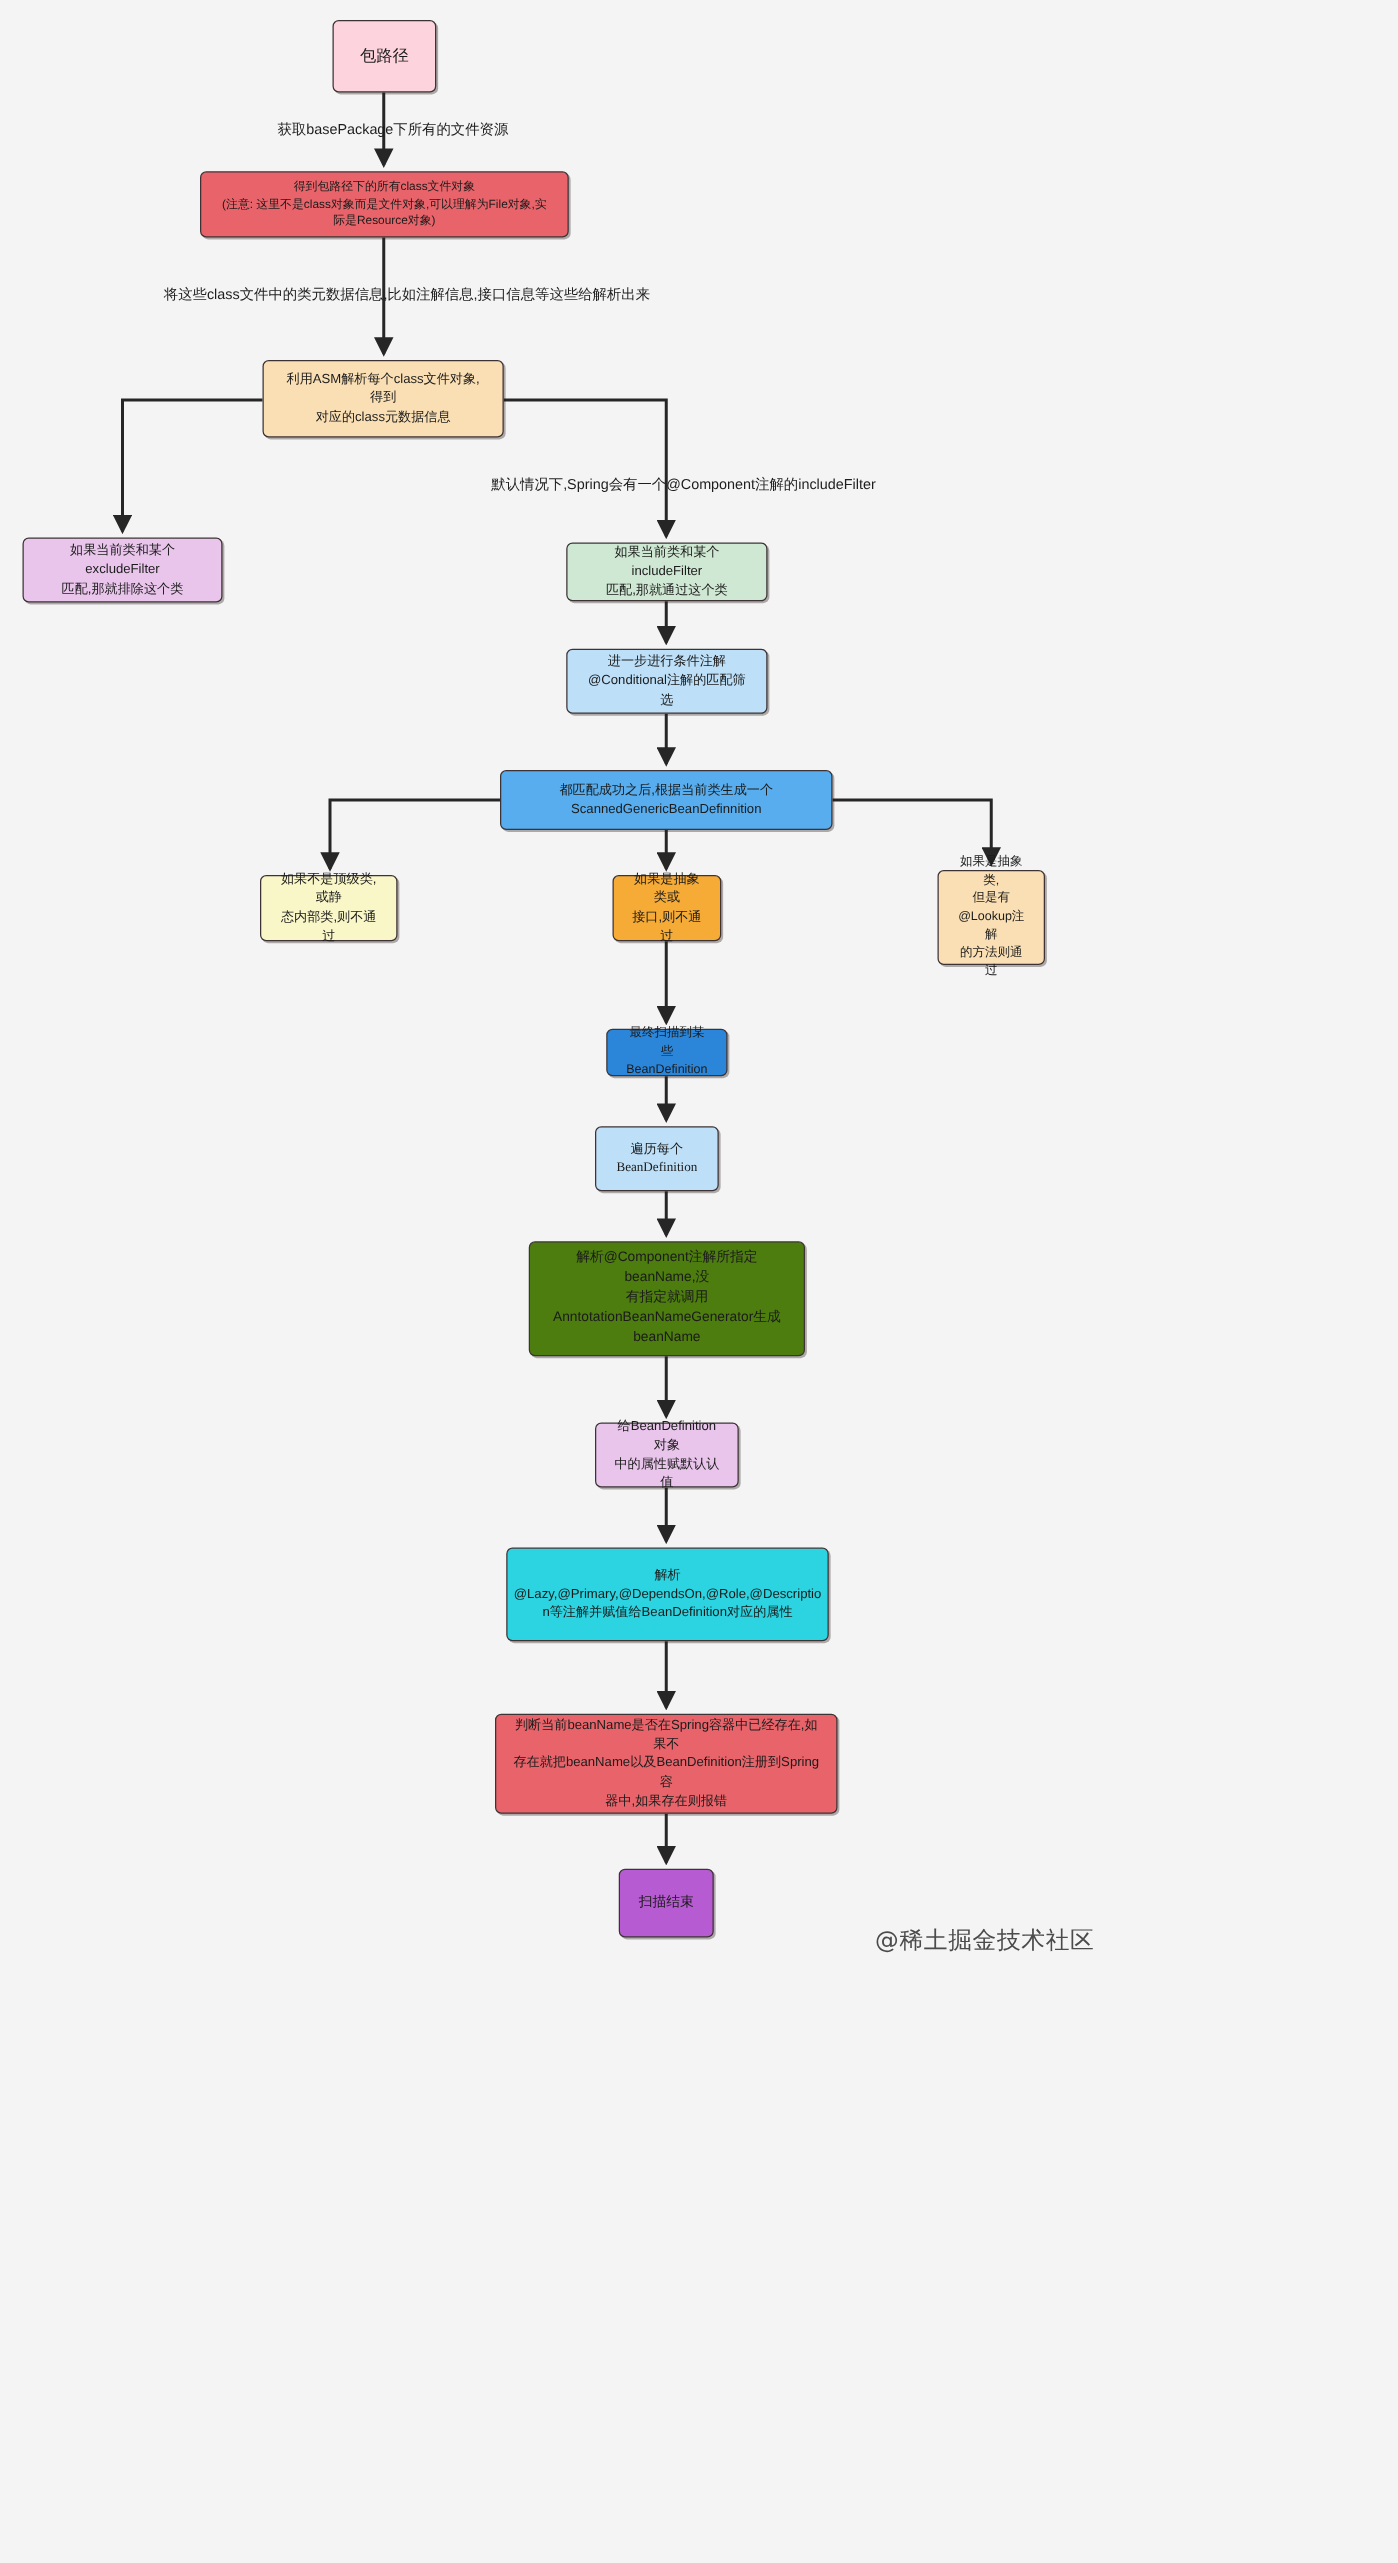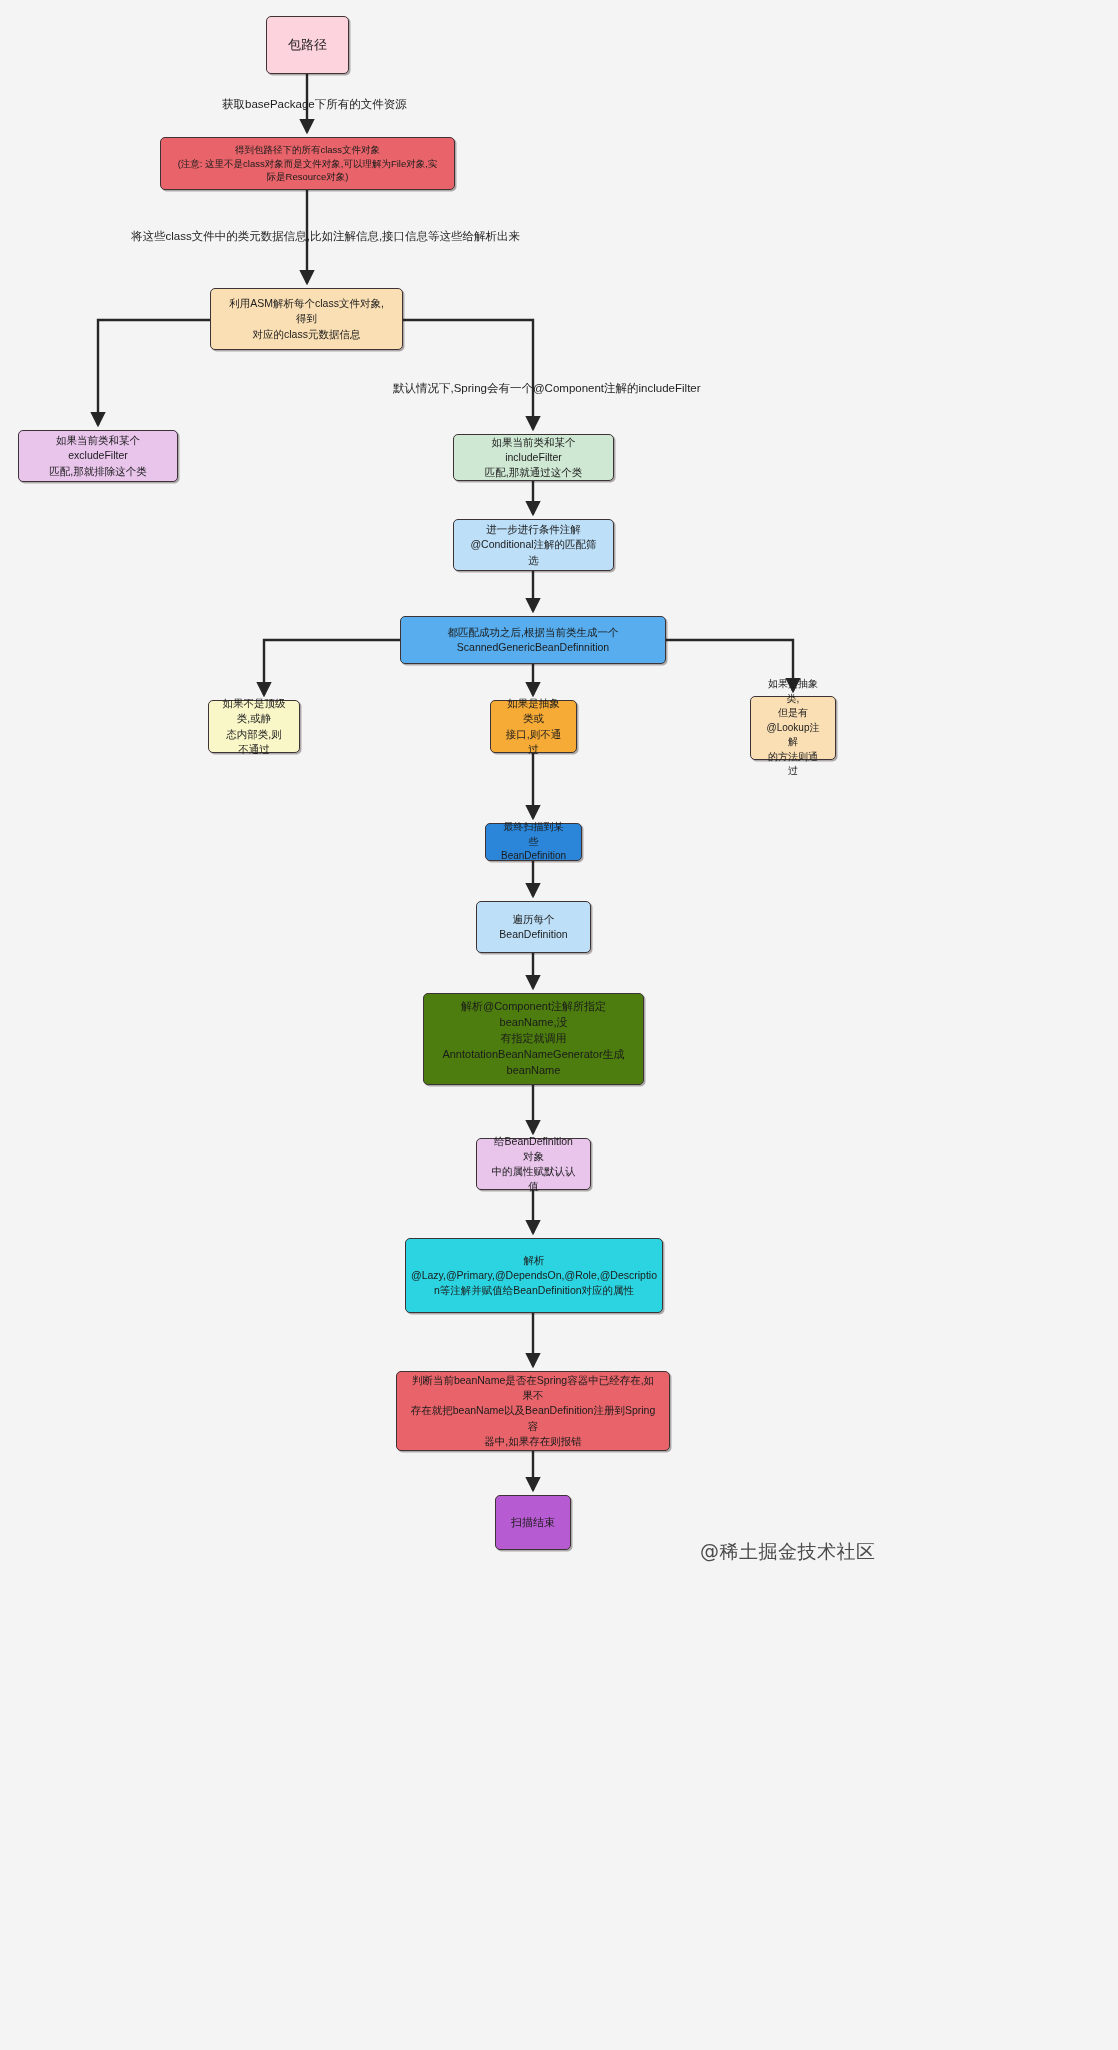--- a/index.html
+++ b/index.html
@@ -109,31 +109,31 @@
 (注意: 这里不是class对象而是文件对象,可以理解为File对象,实
 际是Resource对象)</div>
   <div class="node" style="left: 18px; top: 430px; width: 160px; height: 52px; background: rgb(233, 197, 236); font-size: 10.5px; border-color: rgb(61, 51, 53);">如果当前类和某个excludeFilter
 匹配,那就排除这个类</div>
   <div class="node" style="left: 453px; top: 434px; width: 161px; height: 47px; background: rgb(207, 232, 211); font-size: 10.5px; border-color: rgb(61, 51, 53);">如果当前类和某个includeFilter
 匹配,那就通过这个类</div>
   <div class="node" style="left: 453px; top: 519px; width: 161px; height: 52px; background: rgb(189, 223, 248); font-size: 10.5px; border-color: rgb(61, 51, 53);">进一步进行条件注解
 @Conditional注解的匹配筛选</div>
   <div class="node" style="left: 400px; top: 616px; width: 266px; height: 48px; background: rgb(87, 173, 238); font-size: 10.5px; border-color: rgb(61, 51, 53);">都匹配成功之后,根据当前类生成一个
 ScannedGenericBeanDefinnition</div>
-  <div class="node" style="left: 208px; top: 700px; width: 92px; height: 53px; background: rgb(249, 246, 200); font-size: 10.5px; border-color: rgb(61, 51, 53);">如果不是顶级类,或静
+  <div class="node" style="left: 208px; top: 700px; width: 110px; height: 53px; background: rgb(249, 246, 200); font-size: 10.5px; border-color: rgb(61, 51, 53);">如果不是顶级类,或静
 态内部类,则不通过</div>
   <div class="node" style="left: 490px; top: 700px; width: 87px; height: 53px; background: rgb(246, 171, 54); font-size: 10.5px; border-color: rgb(61, 51, 53);">如果是抽象类或
 接口,则不通过</div>
-  <div class="node" style="left: 750px; top: 696px; width: 86px; height: 64px; background: rgb(250, 223, 180); font-size: 10px; border-color: rgb(61, 51, 53);">如果是抽象类,
+  <div class="node" style="left: 750px; top: 696px; width: 86px; height: 76px; background: rgb(250, 223, 180); font-size: 10px; border-color: rgb(61, 51, 53);">如果是抽象类,
 但是有
 @Lookup注解
 的方法则通过</div>
   <div class="node" style="left: 485px; top: 823px; width: 97px; height: 38px; background: rgb(43, 134, 217); font-size: 10px; border-color: rgb(61, 51, 53);">最终扫描到某些
 BeanDefinition</div>
-  <div class="node" style="left: 476px; top: 901px; width: 115px; height: 52px; background: rgb(189, 223, 248); font-size: 10.5px; border-color: rgb(61, 51, 53);">遍历每个
+  <div class="node" style="left: 476px; top: 901px; width: 99px; height: 52px; background: rgb(189, 223, 248); font-size: 10.5px; border-color: rgb(61, 51, 53); font-family: Liberation Serif, serif;">遍历每个
 BeanDefinition</div>
   <div class="node" style="left: 423px; top: 993px; width: 221px; height: 92px; background: #4d7c0f; font-size: 11px; border-color: rgb(61, 51, 53);">解析@Component注解所指定beanName,没
 有指定就调用
 AnntotationBeanNameGenerator生成
 beanName</div>
   <div class="node" style="left: 476px; top: 1138px; width: 115px; height: 52px; background: rgb(233, 197, 236); font-size: 10.5px; border-color: rgb(61, 51, 53);">给BeanDefinition对象
 中的属性赋默认认值</div>
   <div class="node" style="left: 405px; top: 1238px; width: 258px; height: 75px; background: rgb(43, 212, 224); font-size: 10.5px; border-color: rgb(61, 51, 53);">解析
 @Lazy,@Primary,@DependsOn,@Role,@Descriptio
 n等注解并赋值给BeanDefinition对应的属性</div>

